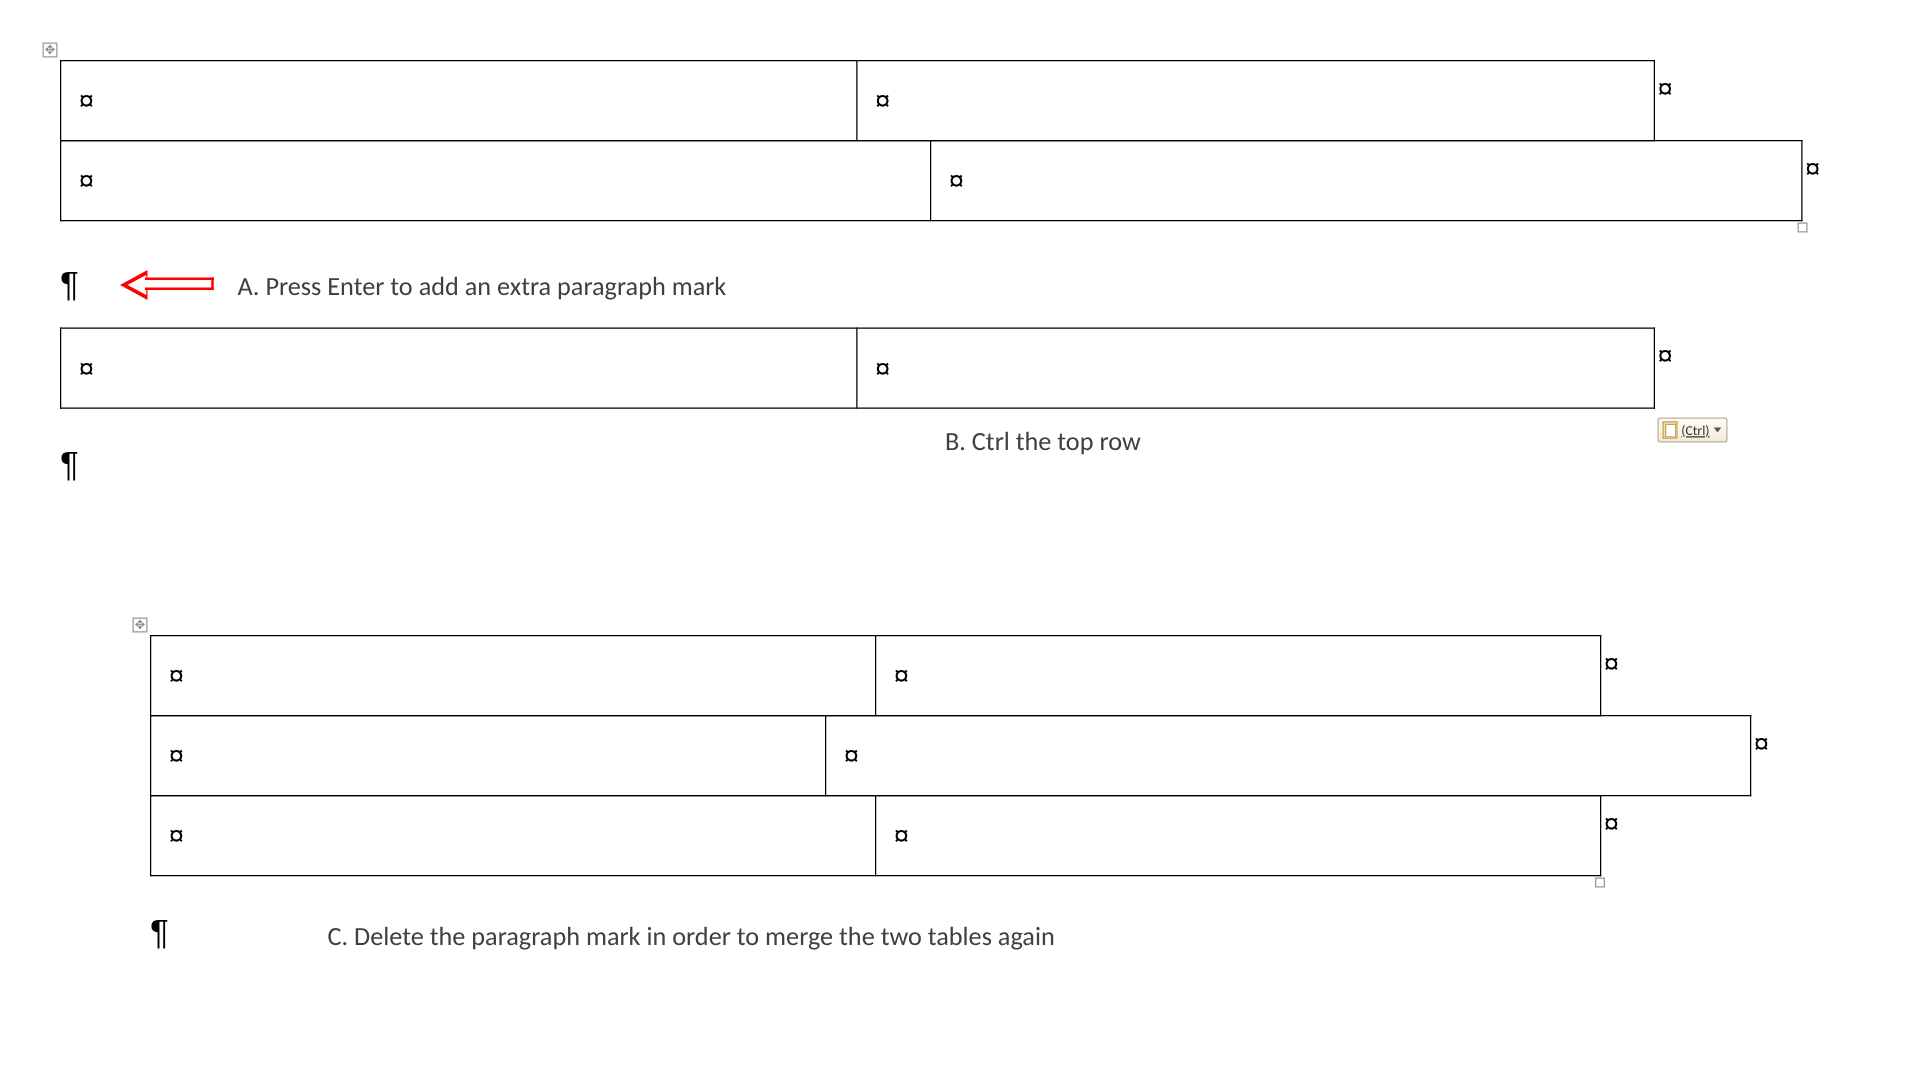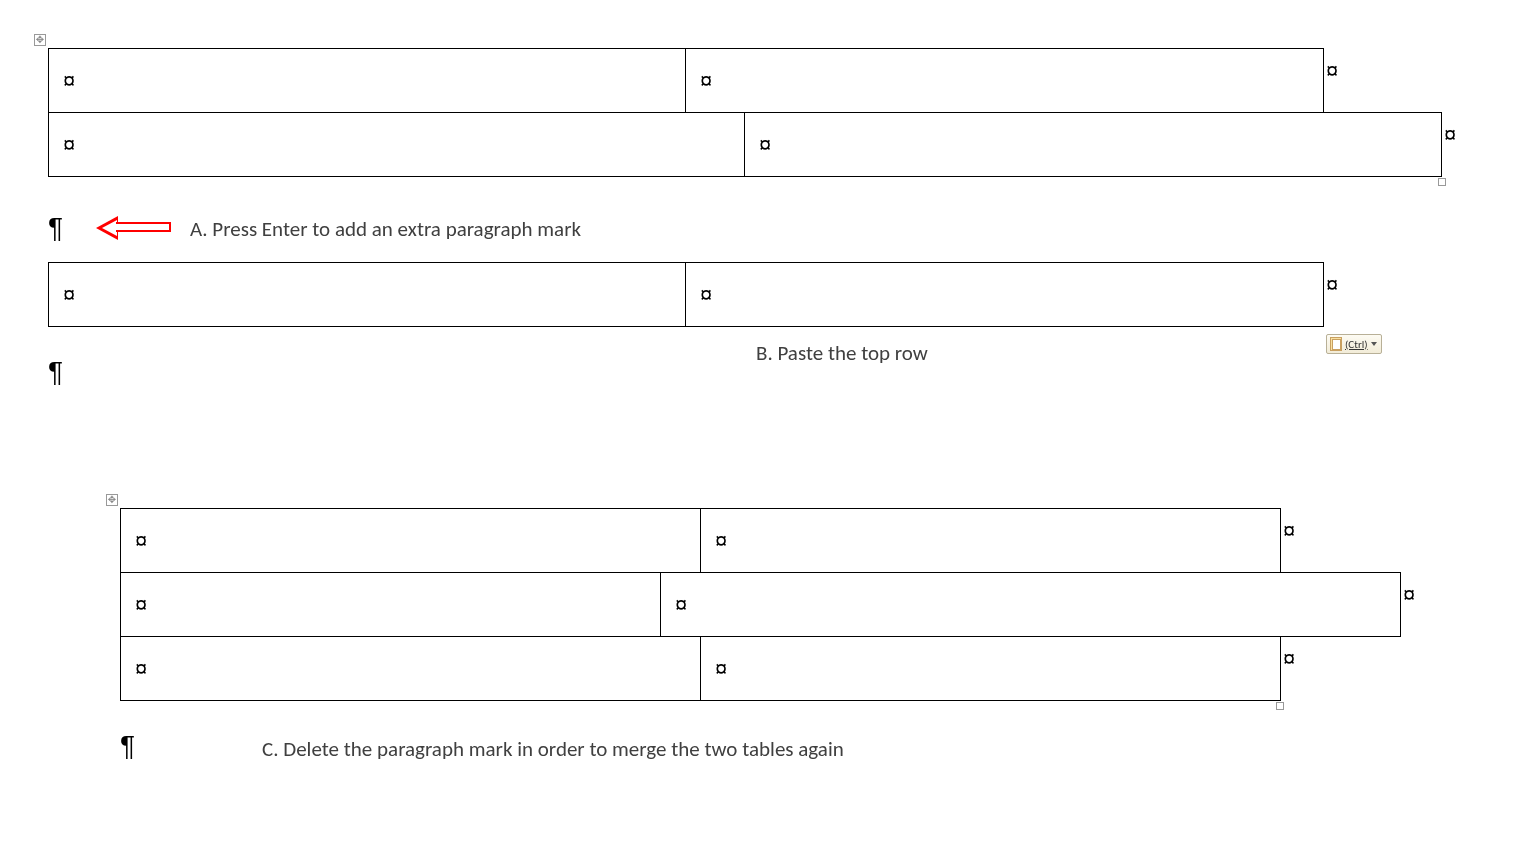--- a/index.html
+++ b/index.html
@@ -151,21 +151,21 @@
 <table class="tbl" style="position:absolute; left:48px; top:262px; width:1275px;">
   <tbody>
       <tr>
     <td style="width:637px;"><span class="cellmark">¤</span></td>
     <td style="width:638px;"><span class="cellmark">¤</span></td>
   </tr>
 </tbody>
   </table>
 <span class="endmark" style="left:1326px; top:272px;">¤</span>
 
-<span class="annot" style="left:756px; top:340px;">B. Paste the top row</span>
+<span class="annot" style="left:756px; top:340px;">B. Ctrl the top row</span>
 
 <div class="paste-smart" style="left:1326px; top:334px;">
   <span class="clip-icon"></span>
   <span>(Ctrl)</span>
   <span class="dd-caret"></span>
 </div>
 
 <span class="pilcrow" style="left:48px; top:356px;">¶</span>
 
 <div class="table-anchor" style="left:106px; top:494px;">✥</div>

